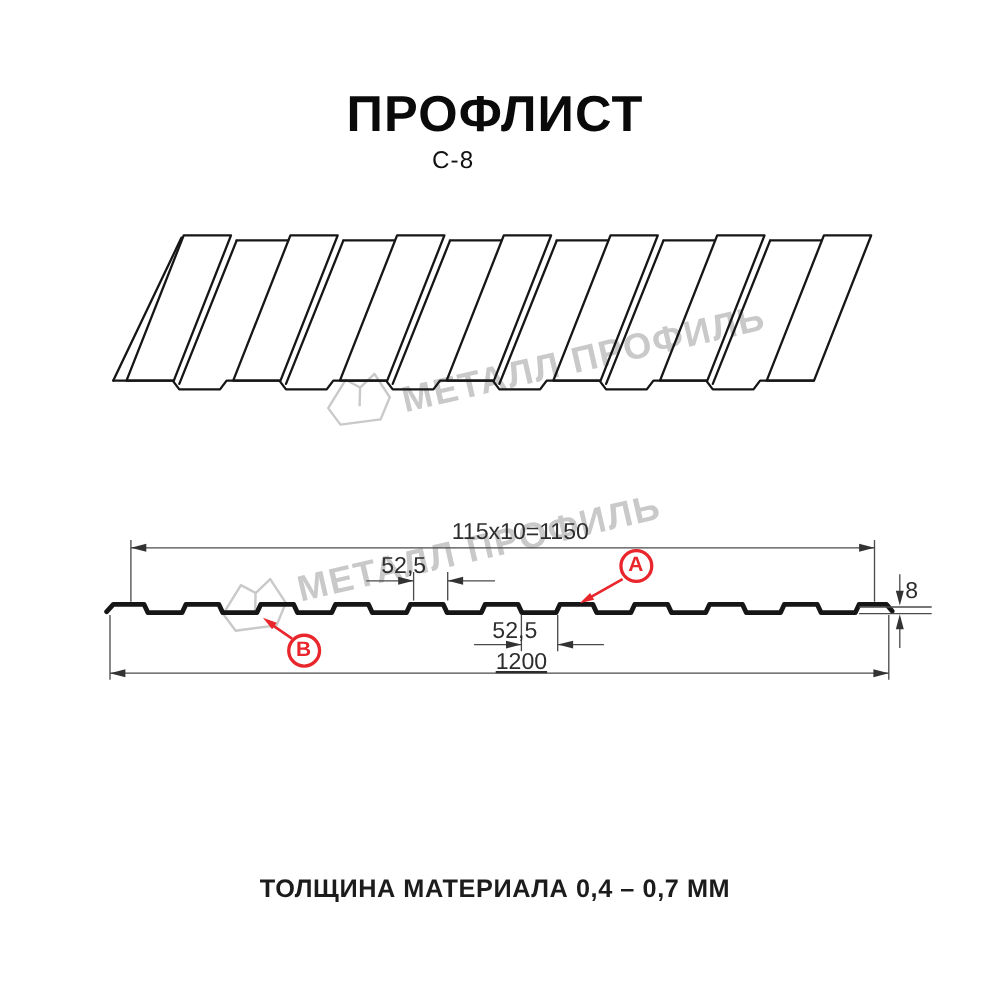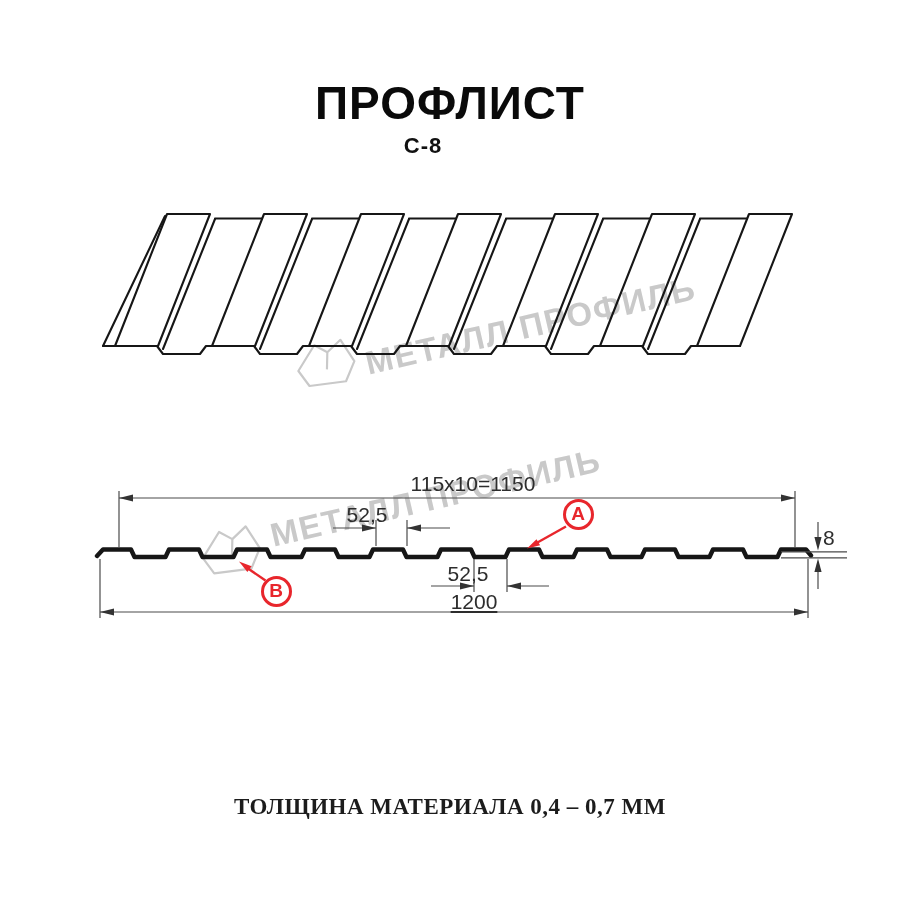--- a/index.html
+++ b/index.html
@@ -1,32 +1,32 @@
 <!DOCTYPE html>
 <html><head>
 <meta charset="utf-8">
 <style>
   html,body{margin:0;padding:0;background:#fff;}
   .canvas{position:relative;width:900px;height:900px;background:#ffffff;overflow:hidden;
           font-family:"Liberation Sans","DejaVu Sans",sans-serif;}
   .abs{position:absolute;}
   .title{left:0;top:76px;width:900px;text-align:center;font-size:46px;font-weight:800;
          letter-spacing:1px;color:#0a0a0a;}
-  .subtitle{left:13px;top:133px;width:820px;text-align:center;font-size:22px;font-weight:700;
+  .subtitle{left:2px;top:133px;width:820px;text-align:center;font-size:22px;font-weight:400;
          letter-spacing:1px;color:#111;}
   .wm-text{font-size:33px;font-weight:bold;letter-spacing:1.5px;color:#c9c9c9;
            white-space:nowrap;line-height:36px;transform:rotate(-13deg);
            transform-origin:left center;}
   .dim-label{font-size:21px;color:#2d2d2d;line-height:22px;}
   .center{text-align:center;margin-left:17px;}
   .badge{width:31px;height:31px;border:3px solid #e8262c;border-radius:50%;
          color:#e8262c;font-size:19px;font-weight:bold;display:flex;
          align-items:center;justify-content:center;box-sizing:border-box;background:transparent;}
   .footer-note{left:0;top:794px;width:900px;text-align:center;font-size:23px;
-               font-weight:600;letter-spacing:.5px;color:#1c1c1c;font-family:Liberation Serif, serif;}
+               font-weight:600;letter-spacing:.5px;color:#1c1c1c;}
   svg{display:block;}
 </style>
 </head>
 <body>
 
 <div class="canvas">
 
   <svg class="abs" style="left:289px;top:341px;transform:rotate(-10deg);" width="74" height="46" viewBox="0 0 80 55">
     <path d="M6,30 L30,3 L44,14 L62,2 L74,30 L60,52 L16,50 Z M44,14 L40,34" fill="none" stroke="#c9c9c9" stroke-width="2.6" stroke-linejoin="round"></path>
   </svg>

